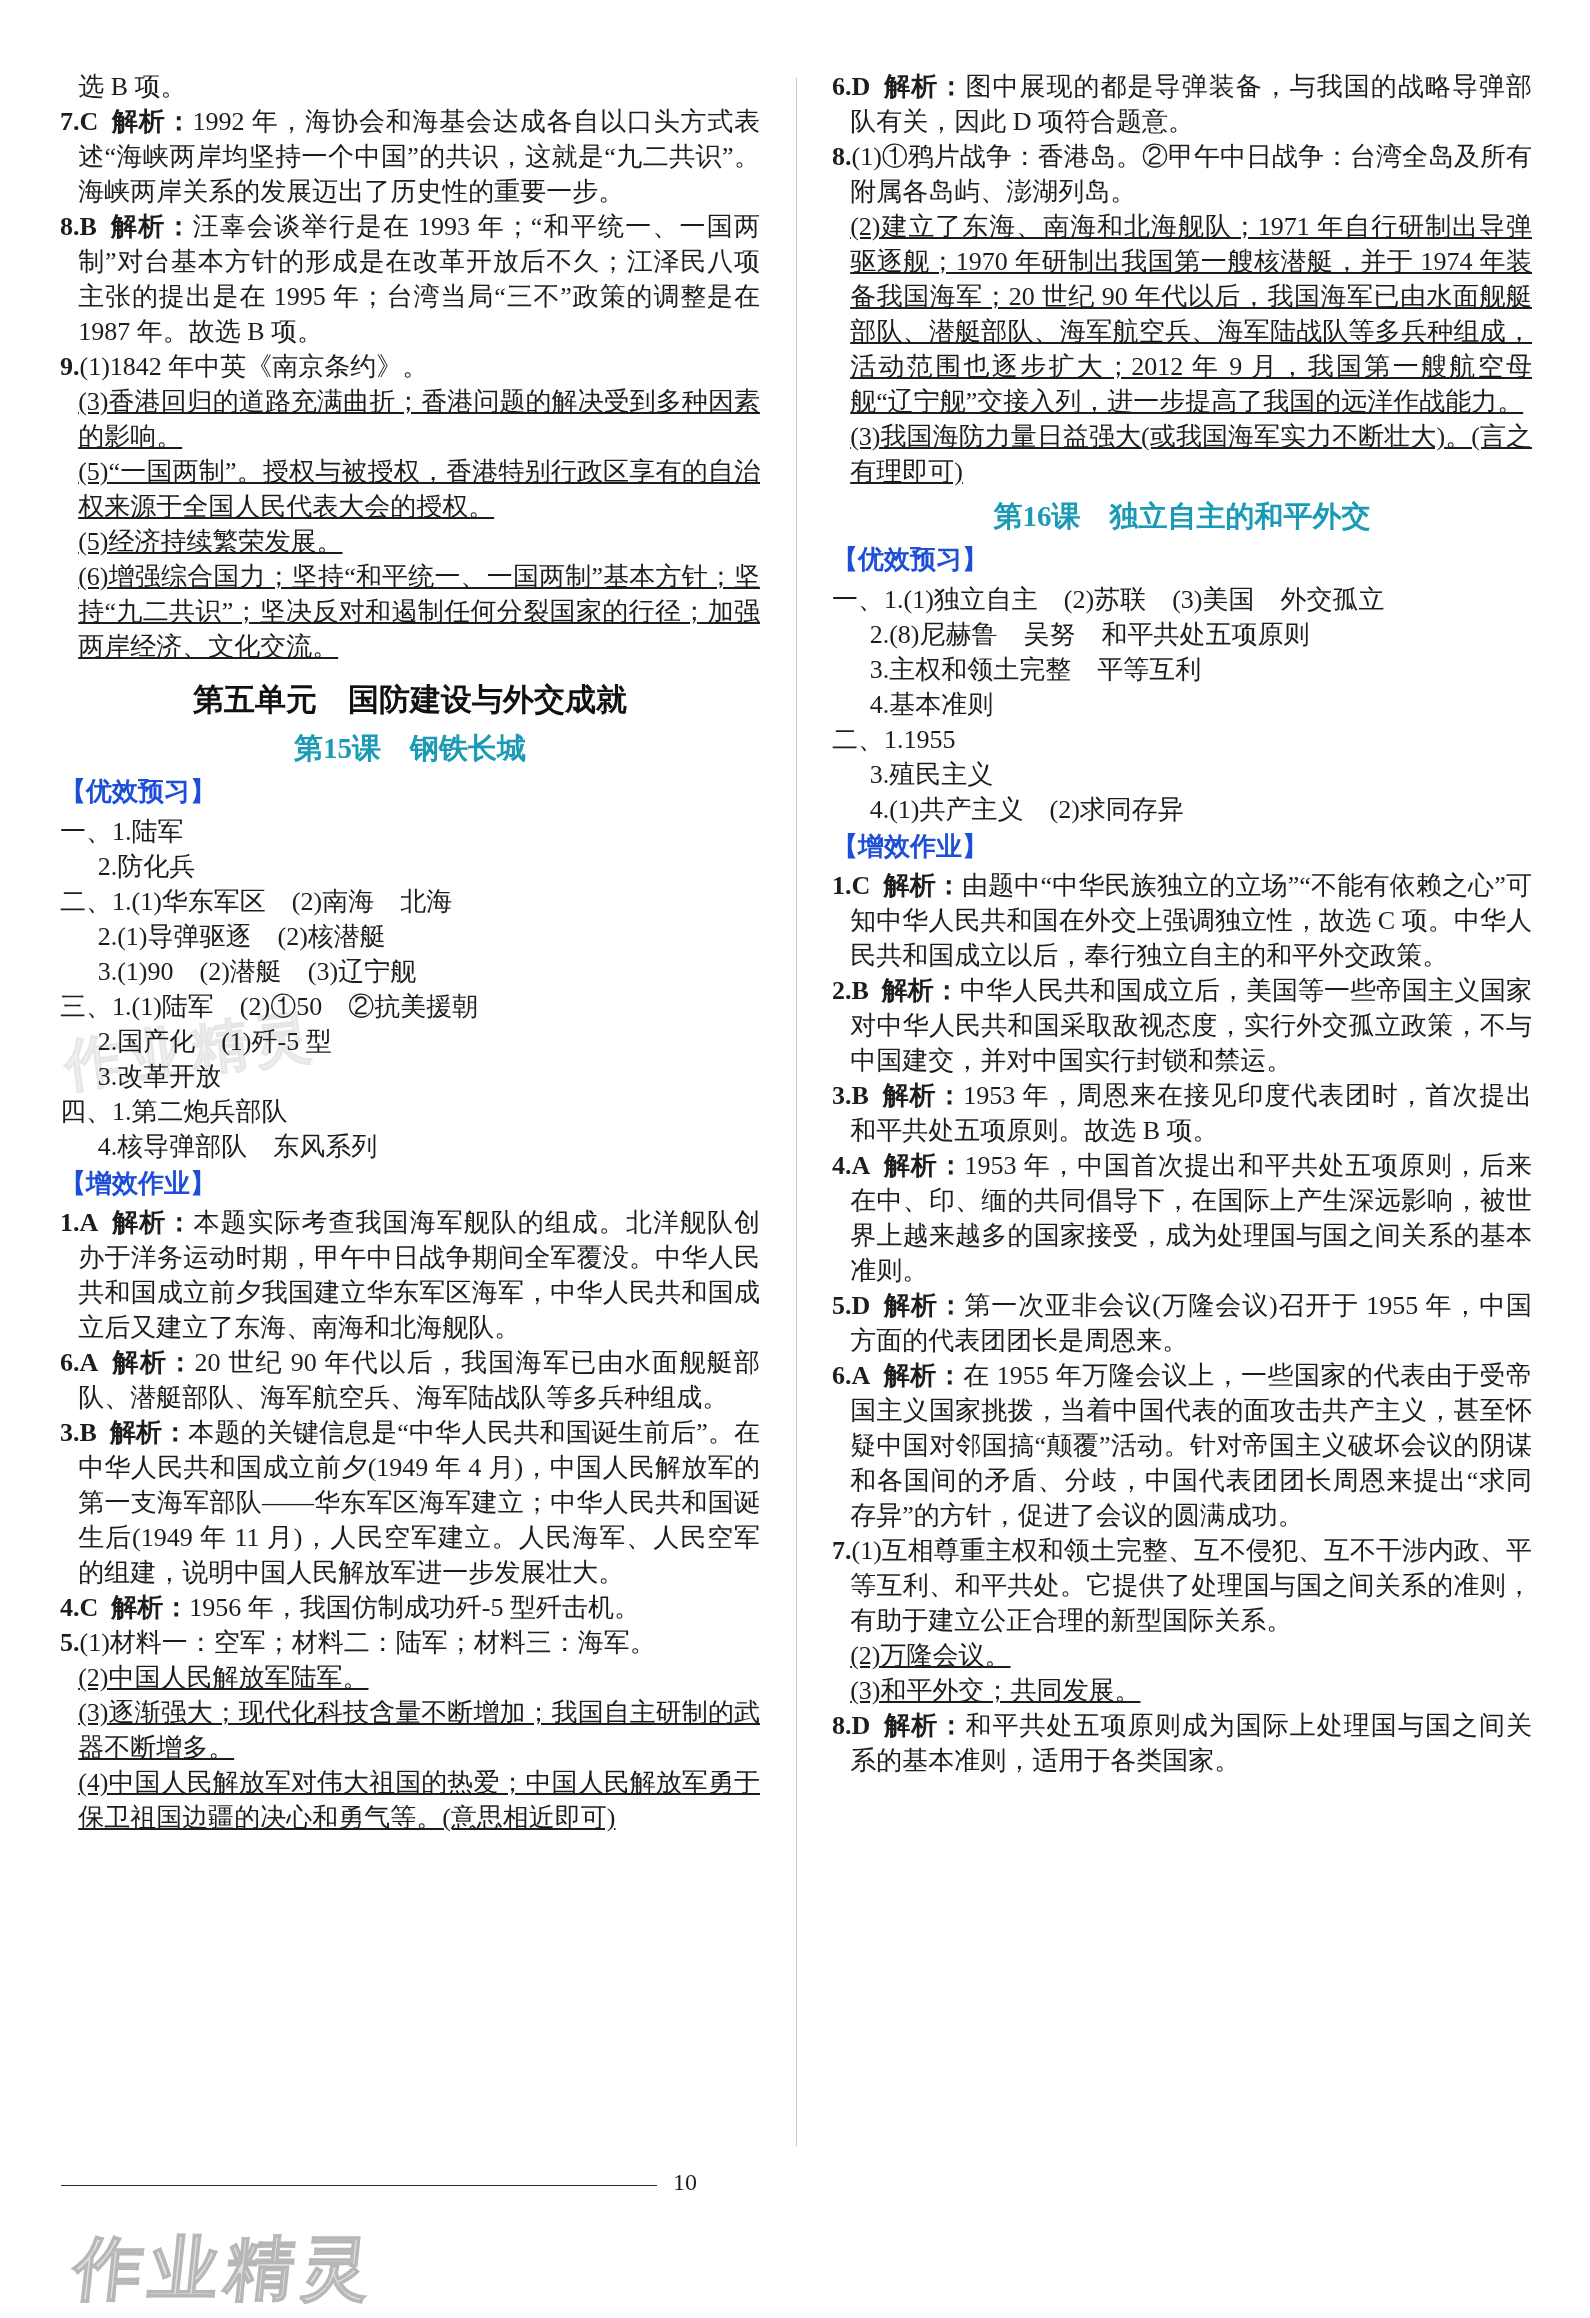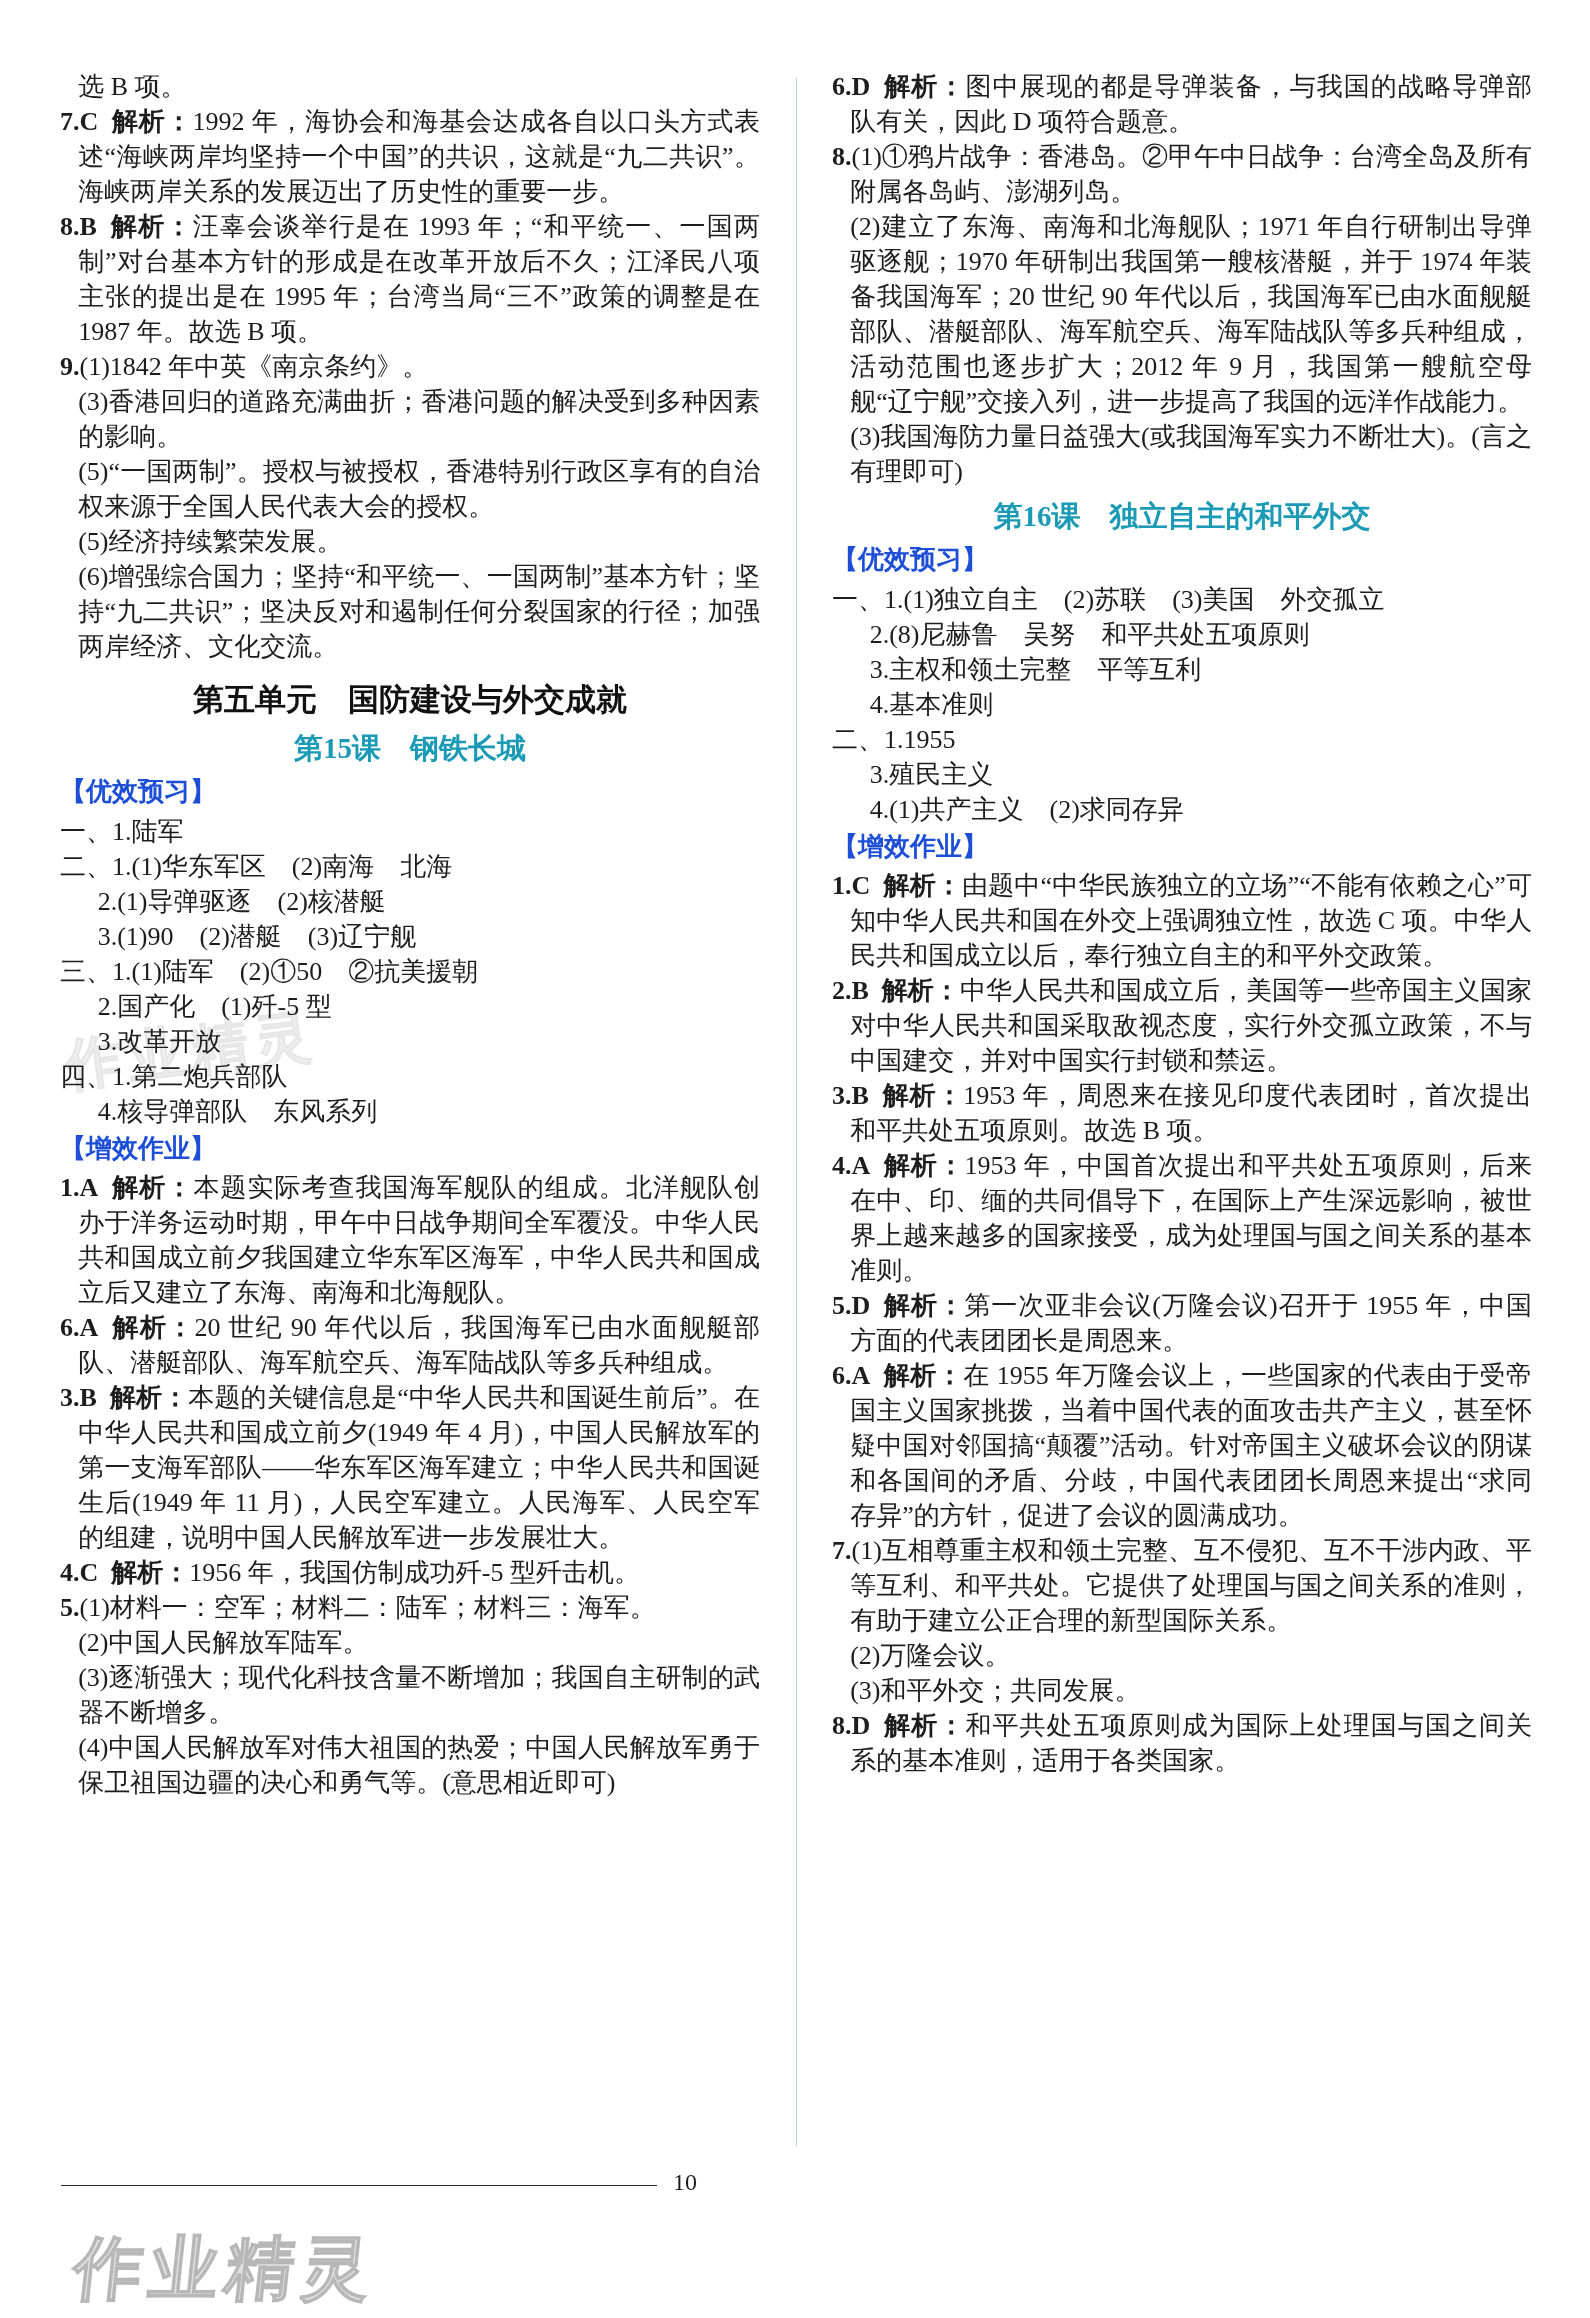--- a/index.html
+++ b/index.html
@@ -6,21 +6,21 @@
   .page{
     position:relative;width:1590px;height:2319px;background:#ffffff;overflow:hidden;
     font-family:"Liberation Serif","DejaVu Serif",serif;color:#1d1d1d;font-size:26px;
   }
   .col{position:absolute;top:69px;width:700px;}
   #col-left{left:60px;}
   #col-right{left:832px;}
   .para{margin:0;line-height:35px;text-align:justify;}
   .hang{padding-left:.7em;text-indent:-.7em;}
   .cont{padding-left:.7em;}
-  .sub{padding-left:.7em;}
+  .sub{padding-left:.7em;text-decoration:underline;}
   .l1{padding-left:1.45em;}
   b.head{font-weight:bold;}
   b.head.gap{margin-right:.5em;}
   b.jiexi{font-weight:bold;}
   .section-title{
     font-family:"Liberation Sans","DejaVu Sans",sans-serif;font-weight:bold;
     font-size:31px;text-align:center;margin:17px 0 10.6px;line-height:1.25;color:#111;
   }
   .course-title{
     font-family:Liberation Serif, serif;font-weight:bold;
@@ -52,20 +52,21 @@
       <p class="para hang"><b class="head gap">8.B</b><b class="jiexi">解析：</b>汪辜会谈举行是在 1993 年；“和平统一、一国两制”对台基本方针的形成是在改革开放后不久；江泽民八项主张的提出是在 1995 年；台湾当局“三不”政策的调整是在 1987 年。故选 B 项。</p>
       <p class="para hang"><b class="head">9.</b>(1)1842 年中英《南京条约》。</p>
       <p class="para sub">(3)香港回归的道路充满曲折；香港问题的解决受到多种因素的影响。</p>
       <p class="para sub">(5)“一国两制”。授权与被授权，香港特别行政区享有的自治权来源于全国人民代表大会的授权。</p>
       <p class="para sub">(5)经济持续繁荣发展。</p>
       <p class="para sub">(6)增强综合国力；坚持“和平统一、一国两制”基本方针；坚持“九二共识”；坚决反对和遏制任何分裂国家的行径；加强两岸经济、文化交流。</p>
       <div class="section-title">第五单元　国防建设与外交成就</div>
       <div class="course-title" style="color: rgb(27, 154, 182);">第15课　钢铁长城</div>
       <div class="block-header">【优效预习】</div>
       <p class="para l0">一、1.陆军</p>
+      <p class="para l1">2.防化兵</p>
       <p class="para l0">二、1.(1)华东军区　(2)南海　北海</p>
       <p class="para l1">2.(1)导弹驱逐　(2)核潜艇</p>
       <p class="para l1">3.(1)90　(2)潜艇　(3)辽宁舰</p>
       <p class="para l0">三、1.(1)陆军　(2)①50　②抗美援朝</p>
       <p class="para l1">2.国产化　(1)歼-5 型</p>
       <p class="para l1">3.改革开放</p>
       <p class="para l0">四、1.第二炮兵部队</p>
       <p class="para l1">4.核导弹部队　东风系列</p>
       <div class="block-header">【增效作业】</div>
       <p class="para hang"><b class="head gap">1.A</b><b class="jiexi">解析：</b>本题实际考查我国海军舰队的组成。北洋舰队创办于洋务运动时期，甲午中日战争期间全军覆没。中华人民共和国成立前夕我国建立华东军区海军，中华人民共和国成立后又建立了东海、南海和北海舰队。</p>

